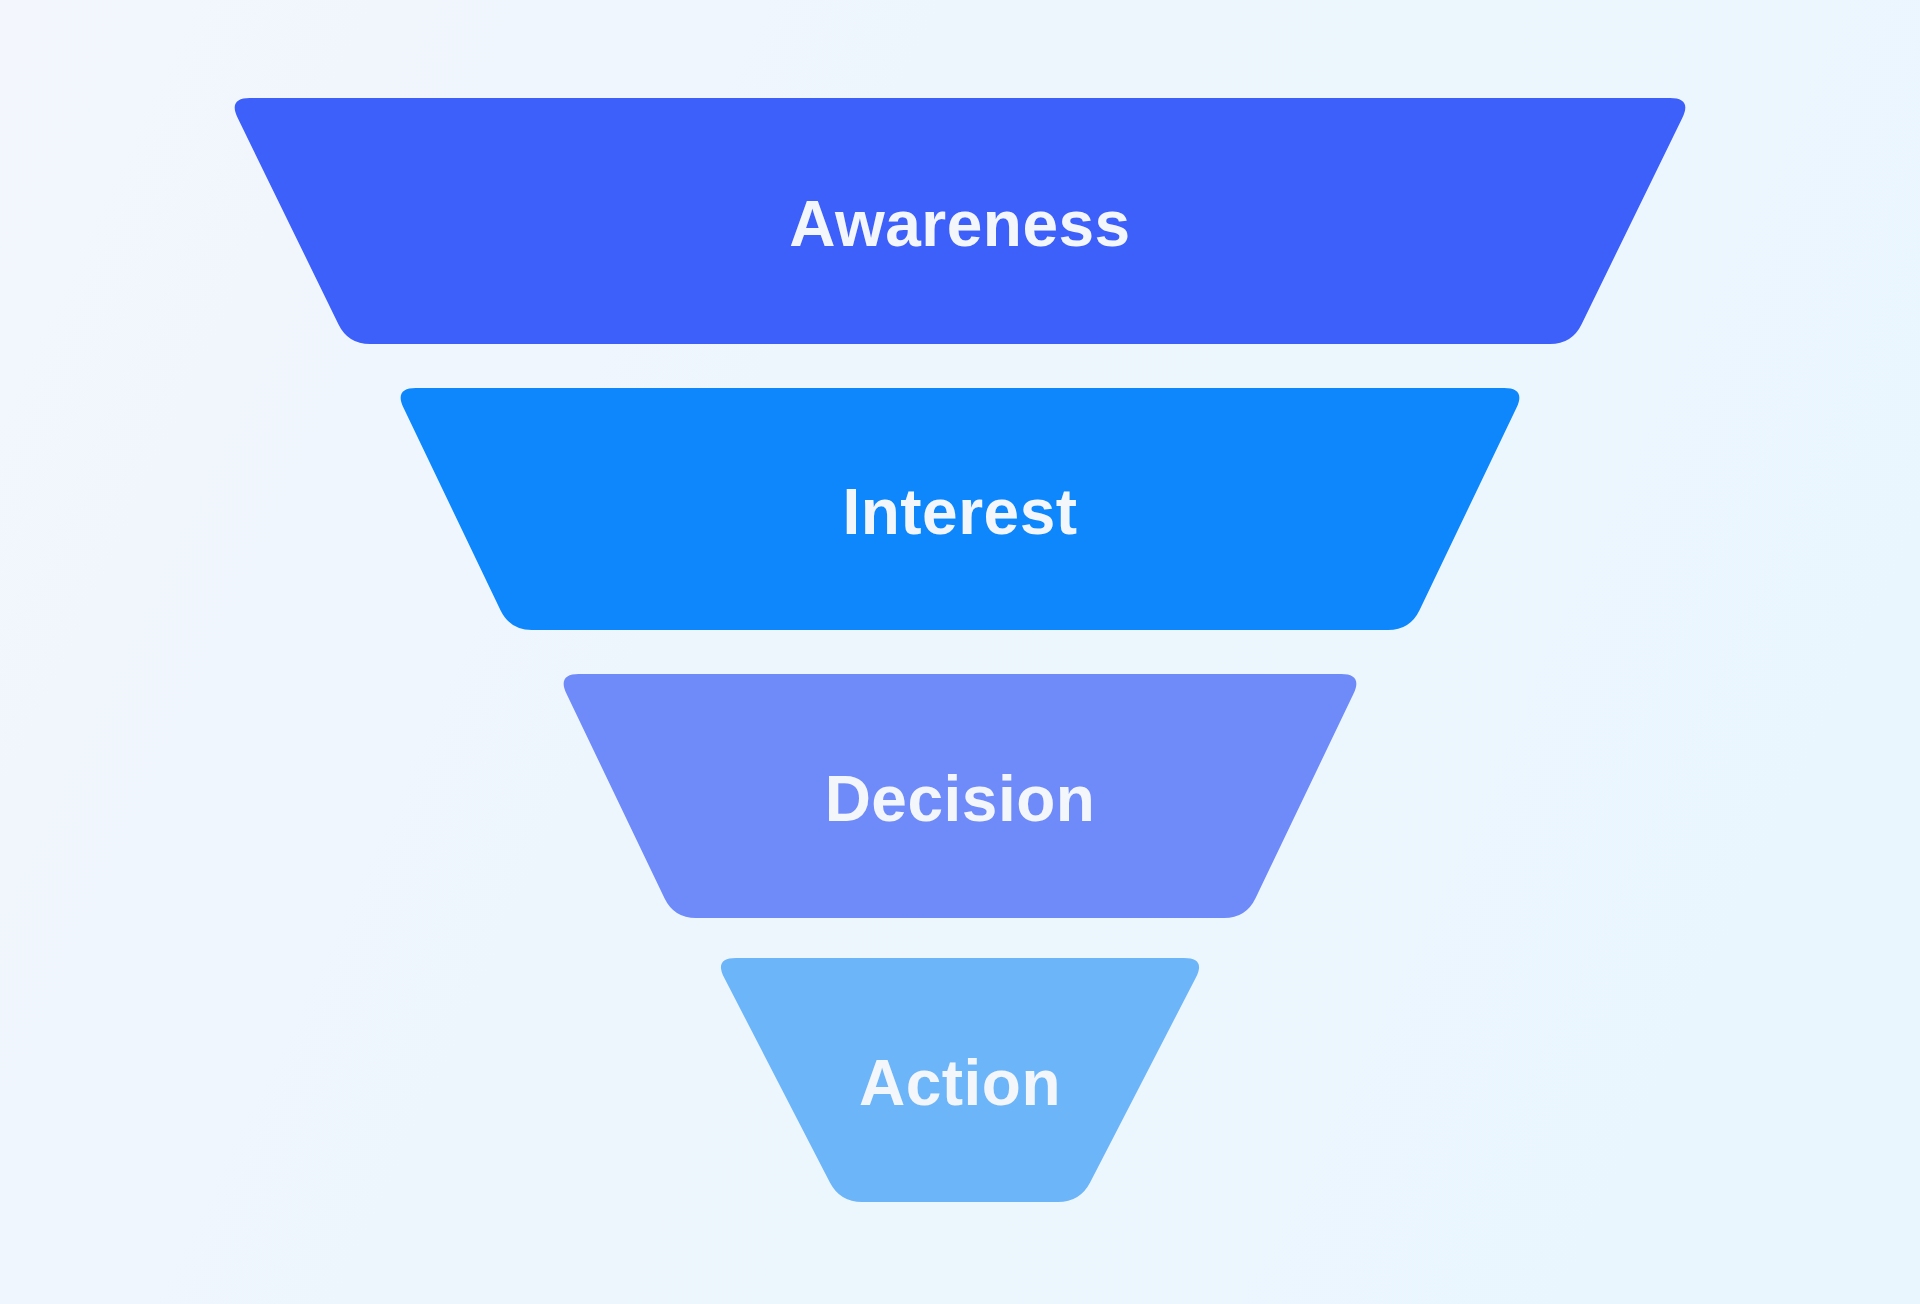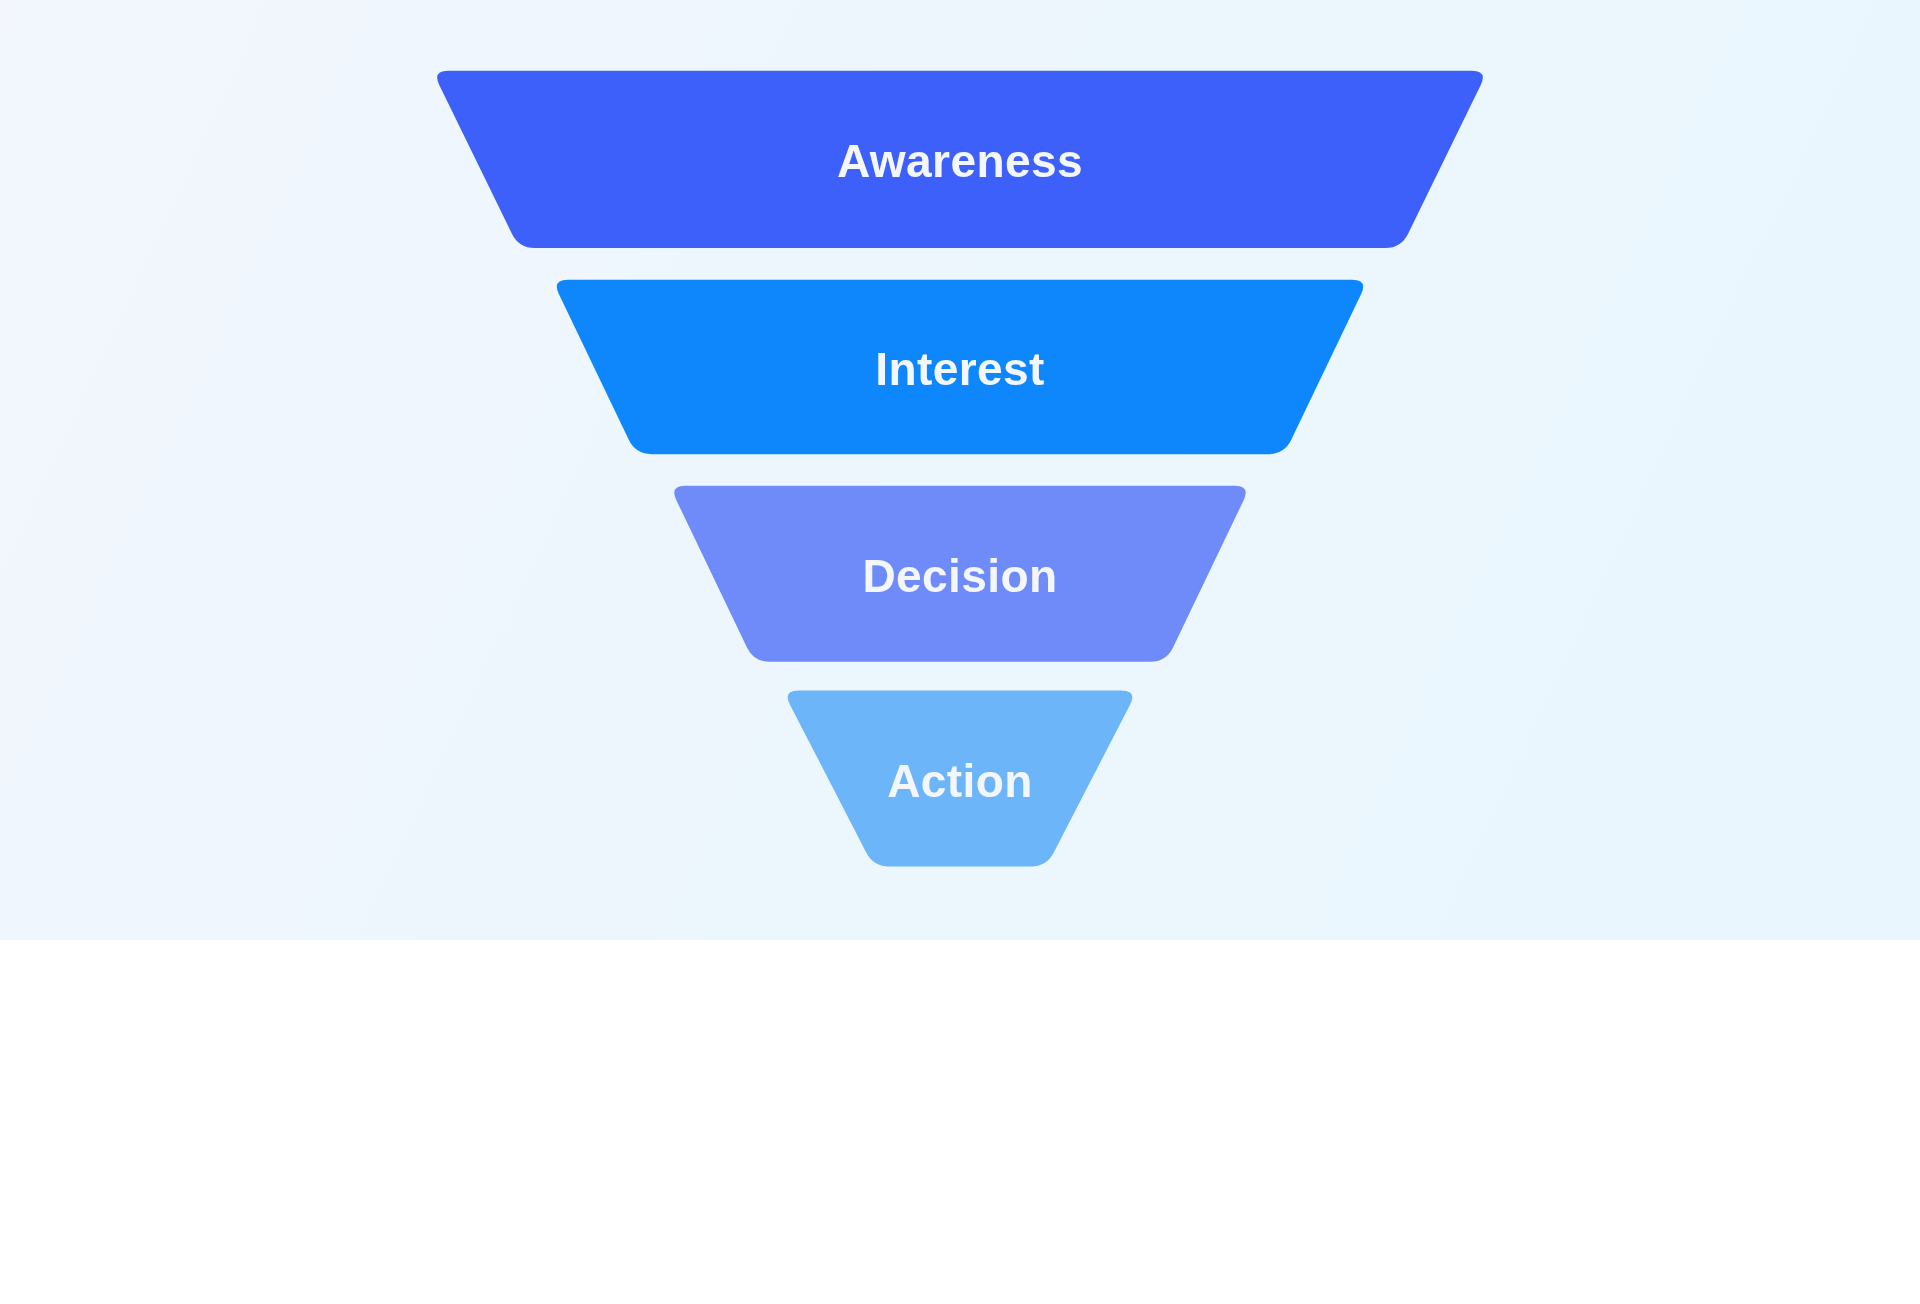--- a/index.html
+++ b/index.html
@@ -1,19 +1,19 @@
 <!DOCTYPE html>
 <html><head>
 <meta charset="utf-8">
 <style>
   html, body { margin: 0; padding: 0; }
   .canvas {
     position: relative;
     width: 1920px;
-    height: 940px;
+    height: 1304px;
     overflow: hidden;
     background: linear-gradient(115deg, #F3F6FD 0%, #EDF6FD 45%, #E9F6FE 100%);
   }
   .canvas svg { display: block; width: 100%; height: 100%; }
   .stage-label {
     font-family: "Liberation Sans", sans-serif;
     font-weight: bold;
     font-size: 64px;
     letter-spacing: 0.5px;
   }

